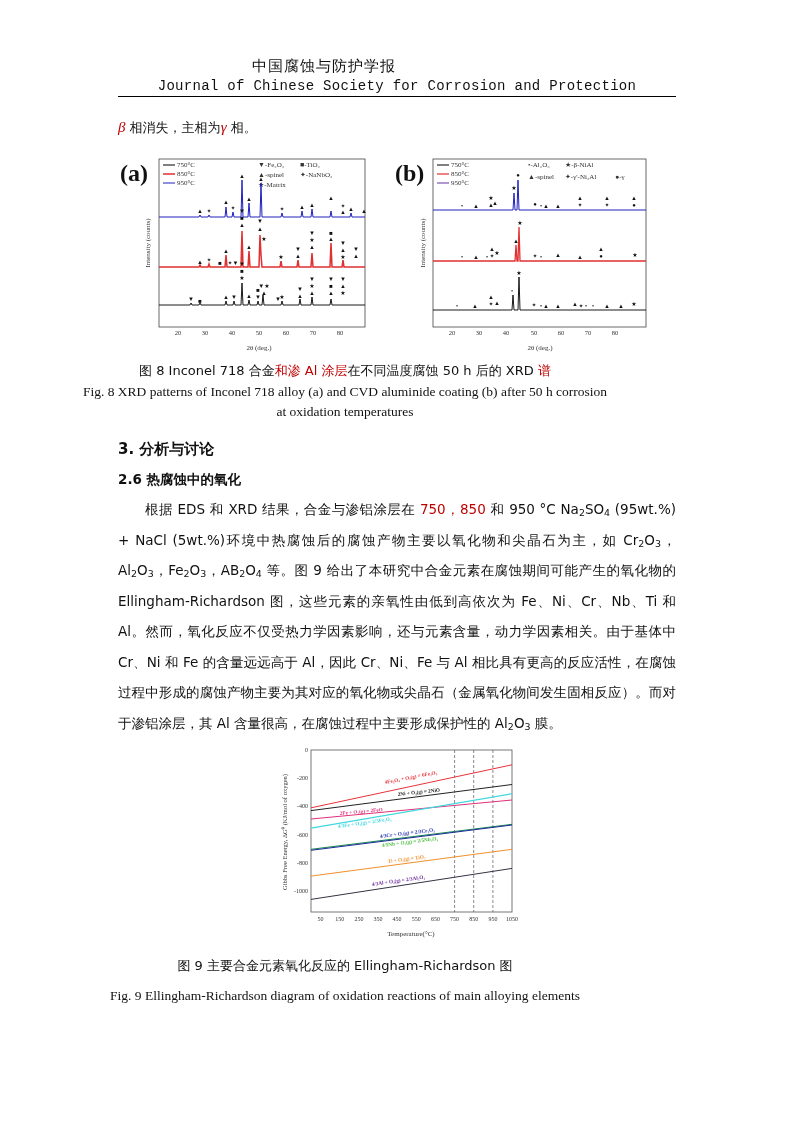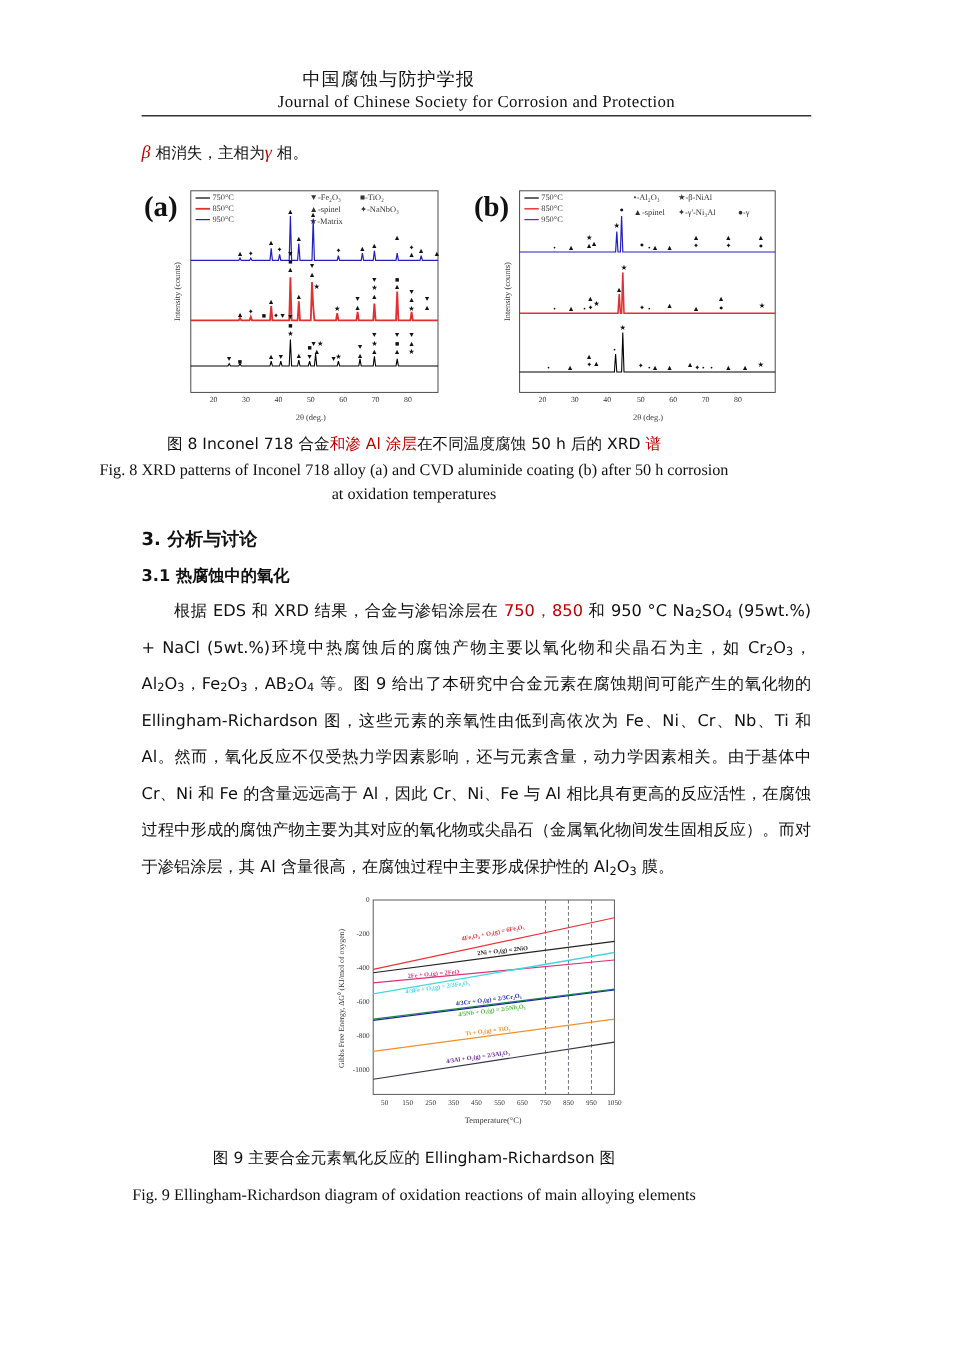--- a/index.html
+++ b/index.html
@@ -1,20 +1,20 @@
 <!DOCTYPE html>
 <html><head>
 <meta charset="utf-8">
 <style>
   html, body { margin:0; padding:0; background:#fff; }
   body { width:794px; height:1123px; position:relative; overflow:hidden;
          font-family:"DejaVu Serif","Liberation Serif",serif; color:#111; }
   .abs { position:absolute; }
   .hdr-cn { left:0; width:648px; top:57px; text-align:center; font-size:15px; letter-spacing:1px; font-family:"DejaVu Sans",sans-serif; }
-  .hdr-en { left:0; width:794px; top:78px; text-align:center; font-size:14px; font-family:Liberation Serif, serif; letter-spacing:0.3px; }
+  .hdr-en { left:0; width:794px; top:78px; text-align:center; font-size:14px; font-family:Liberation Mono, monospace; letter-spacing:0.3px; }
   .hdr-rule { left:118px; width:558px; top:96px; height:0; border-top:1.2px solid #000; }
   .line1 { left:118px; top:119px; font-size:13px; font-family:"DejaVu Sans",sans-serif; }
   .red { color:#c00000; }
   .greek { font-family:"Liberation Serif",serif; font-style:italic; color:#c00000; font-size:15px; }
   .panel-label { font-family:"Liberation Serif",serif; font-weight:bold; font-size:24px; }
   .caption { left:0; width:690px; text-align:center; font-family:"Liberation Serif",serif; font-size:13.5px; line-height:19px; }
   .caption-cn { font-family:"DejaVu Sans",sans-serif; font-size:13px; }
   .sec { left:118px; font-family:"DejaVu Sans",sans-serif; font-weight:bold; }
   .para { left:118px; width:558px; font-size:13.5px; line-height:30.5px; font-family:"DejaVu Sans",sans-serif; text-align:justify; }
   .para p { margin:0; }
@@ -221,21 +221,21 @@
   <text x="10" y="88" font-size="7" fill="#333" transform="rotate(-90 10 88)" text-anchor="middle">Intensity (counts)</text>
 </svg>
 
 <div class="abs caption caption-cn" style="top:361px;">
   <span>图 8 Inconel 718 合金</span><span class="red">和渗 Al 涂层</span><span>在不同温度腐蚀 50 h 后的 XRD </span><span class="red">谱</span>
 </div>
 <div class="abs caption" style="top:382px;">Fig. 8 XRD patterns of Inconel 718 alloy (a) and CVD aluminide coating (b) after 50 h corrosion</div>
 <div class="abs caption" style="top:402px;">at oxidation temperatures</div>
 
 <div class="abs sec" style="top:440px;font-size:15px;">3. 分析与讨论</div>
-<div class="abs sec" style="top:471px;font-size:13.5px;">3.1  热腐蚀中的氧化</div>
+<div class="abs sec" style="top:471px;font-size:13.5px;">2.6  热腐蚀中的氧化</div>
 
 <div class="abs para" style="top:494px;">
   <p class="indent"><span>根据 EDS 和 XRD 结果，合金与渗铝涂层在 </span><span class="red">750，850</span><span> 和 950 °C Na</span><sub>2</sub><span>SO</span><sub>4</sub><span> (95wt.%) + NaCl (5wt.%)环境中热腐蚀后的腐蚀产物主要以氧化物和尖晶石为主，如 Cr</span><sub>2</sub><span>O</span><sub>3</sub><span>，Al</span><sub>2</sub><span>O</span><sub>3</sub><span>，Fe</span><sub>2</sub><span>O</span><sub>3</sub><span>，AB</span><sub>2</sub><span>O</span><sub>4</sub><span> 等。图 9 给出了本研究中合金元素在腐蚀期间可能产生的氧化物的 Ellingham-Richardson 图，这些元素的亲氧性由低到高依次为 Fe、Ni、Cr、Nb、Ti 和 Al。然而，氧化反应不仅受热力学因素影响，还与元素含量，动力学因素相关。由于基体中 Cr、Ni 和 Fe 的含量远远高于 Al，因此 Cr、Ni、Fe 与 Al 相比具有更高的反应活性，在腐蚀过程中形成的腐蚀产物主要为其对应的氧化物或尖晶石（金属氧化物间发生固相反应）。而对于渗铝涂层，其 Al 含量很高，在腐蚀过程中主要形成保护性的 Al</span><sub>2</sub><span>O</span><sub>3</sub><span> 膜。</span></p>
 </div>
 
 <svg class="abs" style="left:280px;top:740px;" width="250" height="205" viewBox="0 0 250 205">
 
   <rect x="31" y="10" width="201" height="162" fill="none" stroke="#555" stroke-width="0.8"></rect>
 
   <g stroke="#556" stroke-width="0.7" stroke-dasharray="3,2">

